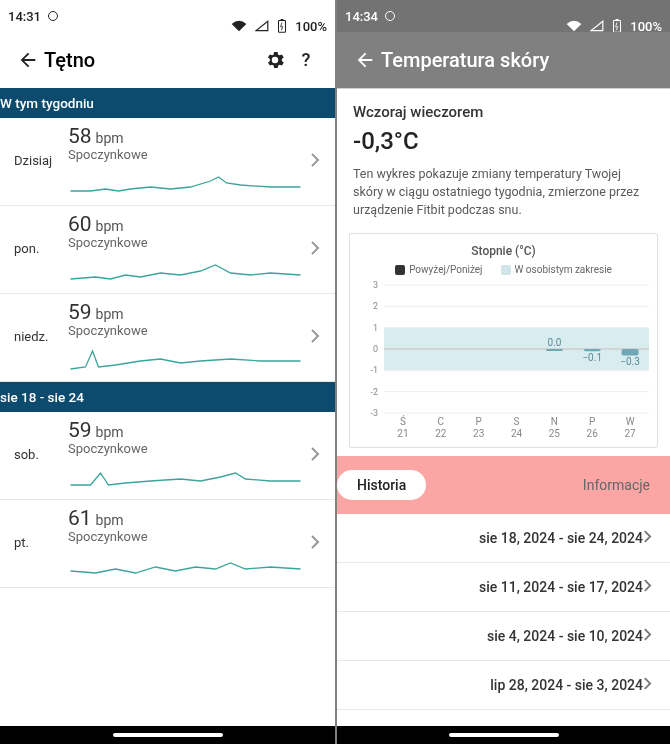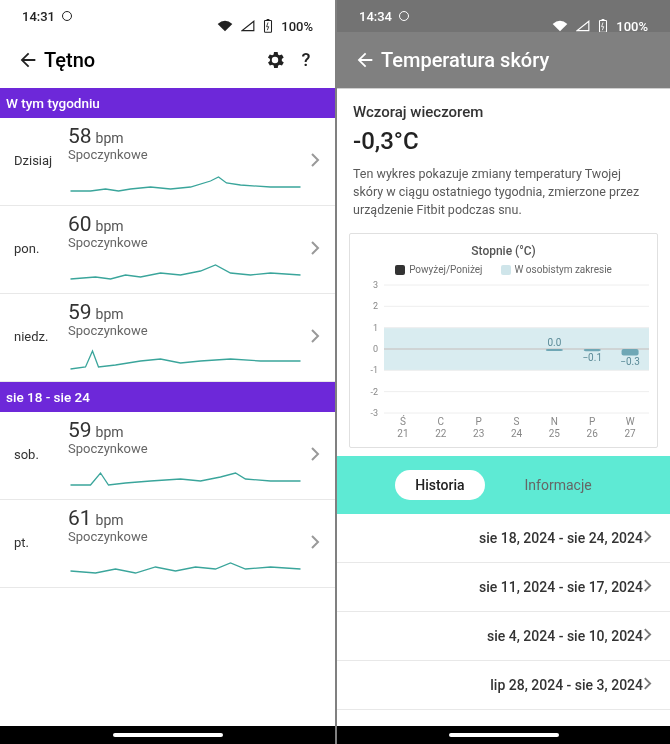--- a/index.html
+++ b/index.html
@@ -2,38 +2,38 @@
 <html><head>
 <meta charset="utf-8">
 <style>
   * { box-sizing: border-box; margin: 0; padding: 0; }
   body { font-family: Roboto, "Helvetica Neue", Arial, sans-serif; background: #fff; width: 670px; height: 744px; overflow: hidden; }
   .screens { display: flex; width: 670px; height: 744px; }
   .screen { width: 335px; height: 744px; display: flex; flex-direction: column; position: relative; background: #fff; overflow: hidden; }
   .screen + .screen { border-left: 2px solid #808080; }
 
   
-  .statusbar { height: 32px; display: flex; align-items: center; padding: 0 22px; font-size: 13px; font-weight: 500; color: #222; }
+  .statusbar { height: 32px; display: flex; align-items: center; padding: 0 8px; font-size: 13px; font-weight: 500; color: #222; }
   .screen.skin .statusbar { background: #737373; color: #fff; text-align: right; }
   .sb-left { display: flex; align-items: center; gap: 6px; }
   .sb-right { margin-left: auto; display: flex; align-items: center; gap: 8px; margin-top: 20px; }
   .sb-icon { display: inline-flex; }
 
   
   .appbar { height: 56px; display: flex; align-items: center; padding: 0 12px; }
   .screen.skin .appbar { background: #808080; color: #fff; }
   .appbar .title { font-size: 20px; font-weight: 500; }
   .appbar .spacer { flex: 1; }
   .icon-btn { width: 32px; height: 32px; display: flex; align-items: center; justify-content: center; cursor: pointer; }
 
   
   .hr { height: 1px; background: #d0d0d0; }
 
   
-  .section-header { background: #6d28d9; color: #fff; font-size: 13.5px; font-weight: 500; padding: 7px 6px; }
+  .section-header { background: #0c4a6e; color: #fff; font-size: 13.5px; font-weight: 500; padding: 7px 0; }
   .hr-row { display: flex; align-items: center; padding: 6px 8px 8px 14px; border-bottom: 1px solid #e8e8e8; }
   .day-label { width: 54px; font-size: 13px; color: #333; }
   .row-body { flex: 1; display: flex; flex-direction: column; }
   .bpm-line { display: flex; align-items: baseline; gap: 4px; }
   .bpm-val { font-size: 21px; font-weight: 400; color: #333; }
   .bpm-unit { font-size: 14px; color: #555; }
   .sublabel { font-size: 13px; color: #666; line-height: 1.15; max-width: 90px; word-break: break-all; margin-bottom: 2px; }
   .sparkline { height: 32px; }
   .chev { width: 24px; display:flex; align-items:center; justify-content:center; color:#888; }
 
@@ -46,21 +46,21 @@
   
   .chartcard { margin: 4px 12px 8px 12px; border: 1px solid #e0e0e0; border-radius: 2px; padding: 10px 10px 6px 10px; display: flex; flex-direction: column; }
   .chart-title { text-align: center; font-size: 12px; font-weight: 500; color: #555; margin-bottom: 6px; }
   .legend { display: flex; justify-content: center; gap: 18px; font-size: 10px; color: #666; margin-bottom: 6px; }
   .legend span { display: flex; align-items: center; gap: 4px; }
   .sw { width: 10px; height: 10px; border-radius: 2px; display:inline-block; }
   .sw.dark { background: #333; }
   .sw.band { background: #cfe5ea; }
 
   
-  .tabbar { background: #5eead4; padding: 14px 0; display: flex; justify-content: center; gap: 20px; }
+  .tabbar { background: #fca5a5; padding: 14px 0; display: flex; justify-content: space-between; gap: 20px; }
   .tab { font-size: 14px; padding: 7px 20px; border-radius: 20px; color: #666; cursor: pointer; }
   .tab.active { background: #fff; color: #222; font-weight: 500; }
 
   
   .hist-row { display: flex; align-items: center; justify-content: flex-end; padding: 16px 18px; border-bottom: 1px solid #e8e8e8; font-size: 14px; font-weight: 500; color: #333; cursor: pointer; }
 
   
   .navbar { position: absolute; bottom: 0; left: 0; right: 0; height: 18px; background: #000; display: flex; justify-content: center; align-items: center; }
   .navhandle { width: 110px; height: 4px; border-radius: 2px; background: #fff; }
 

